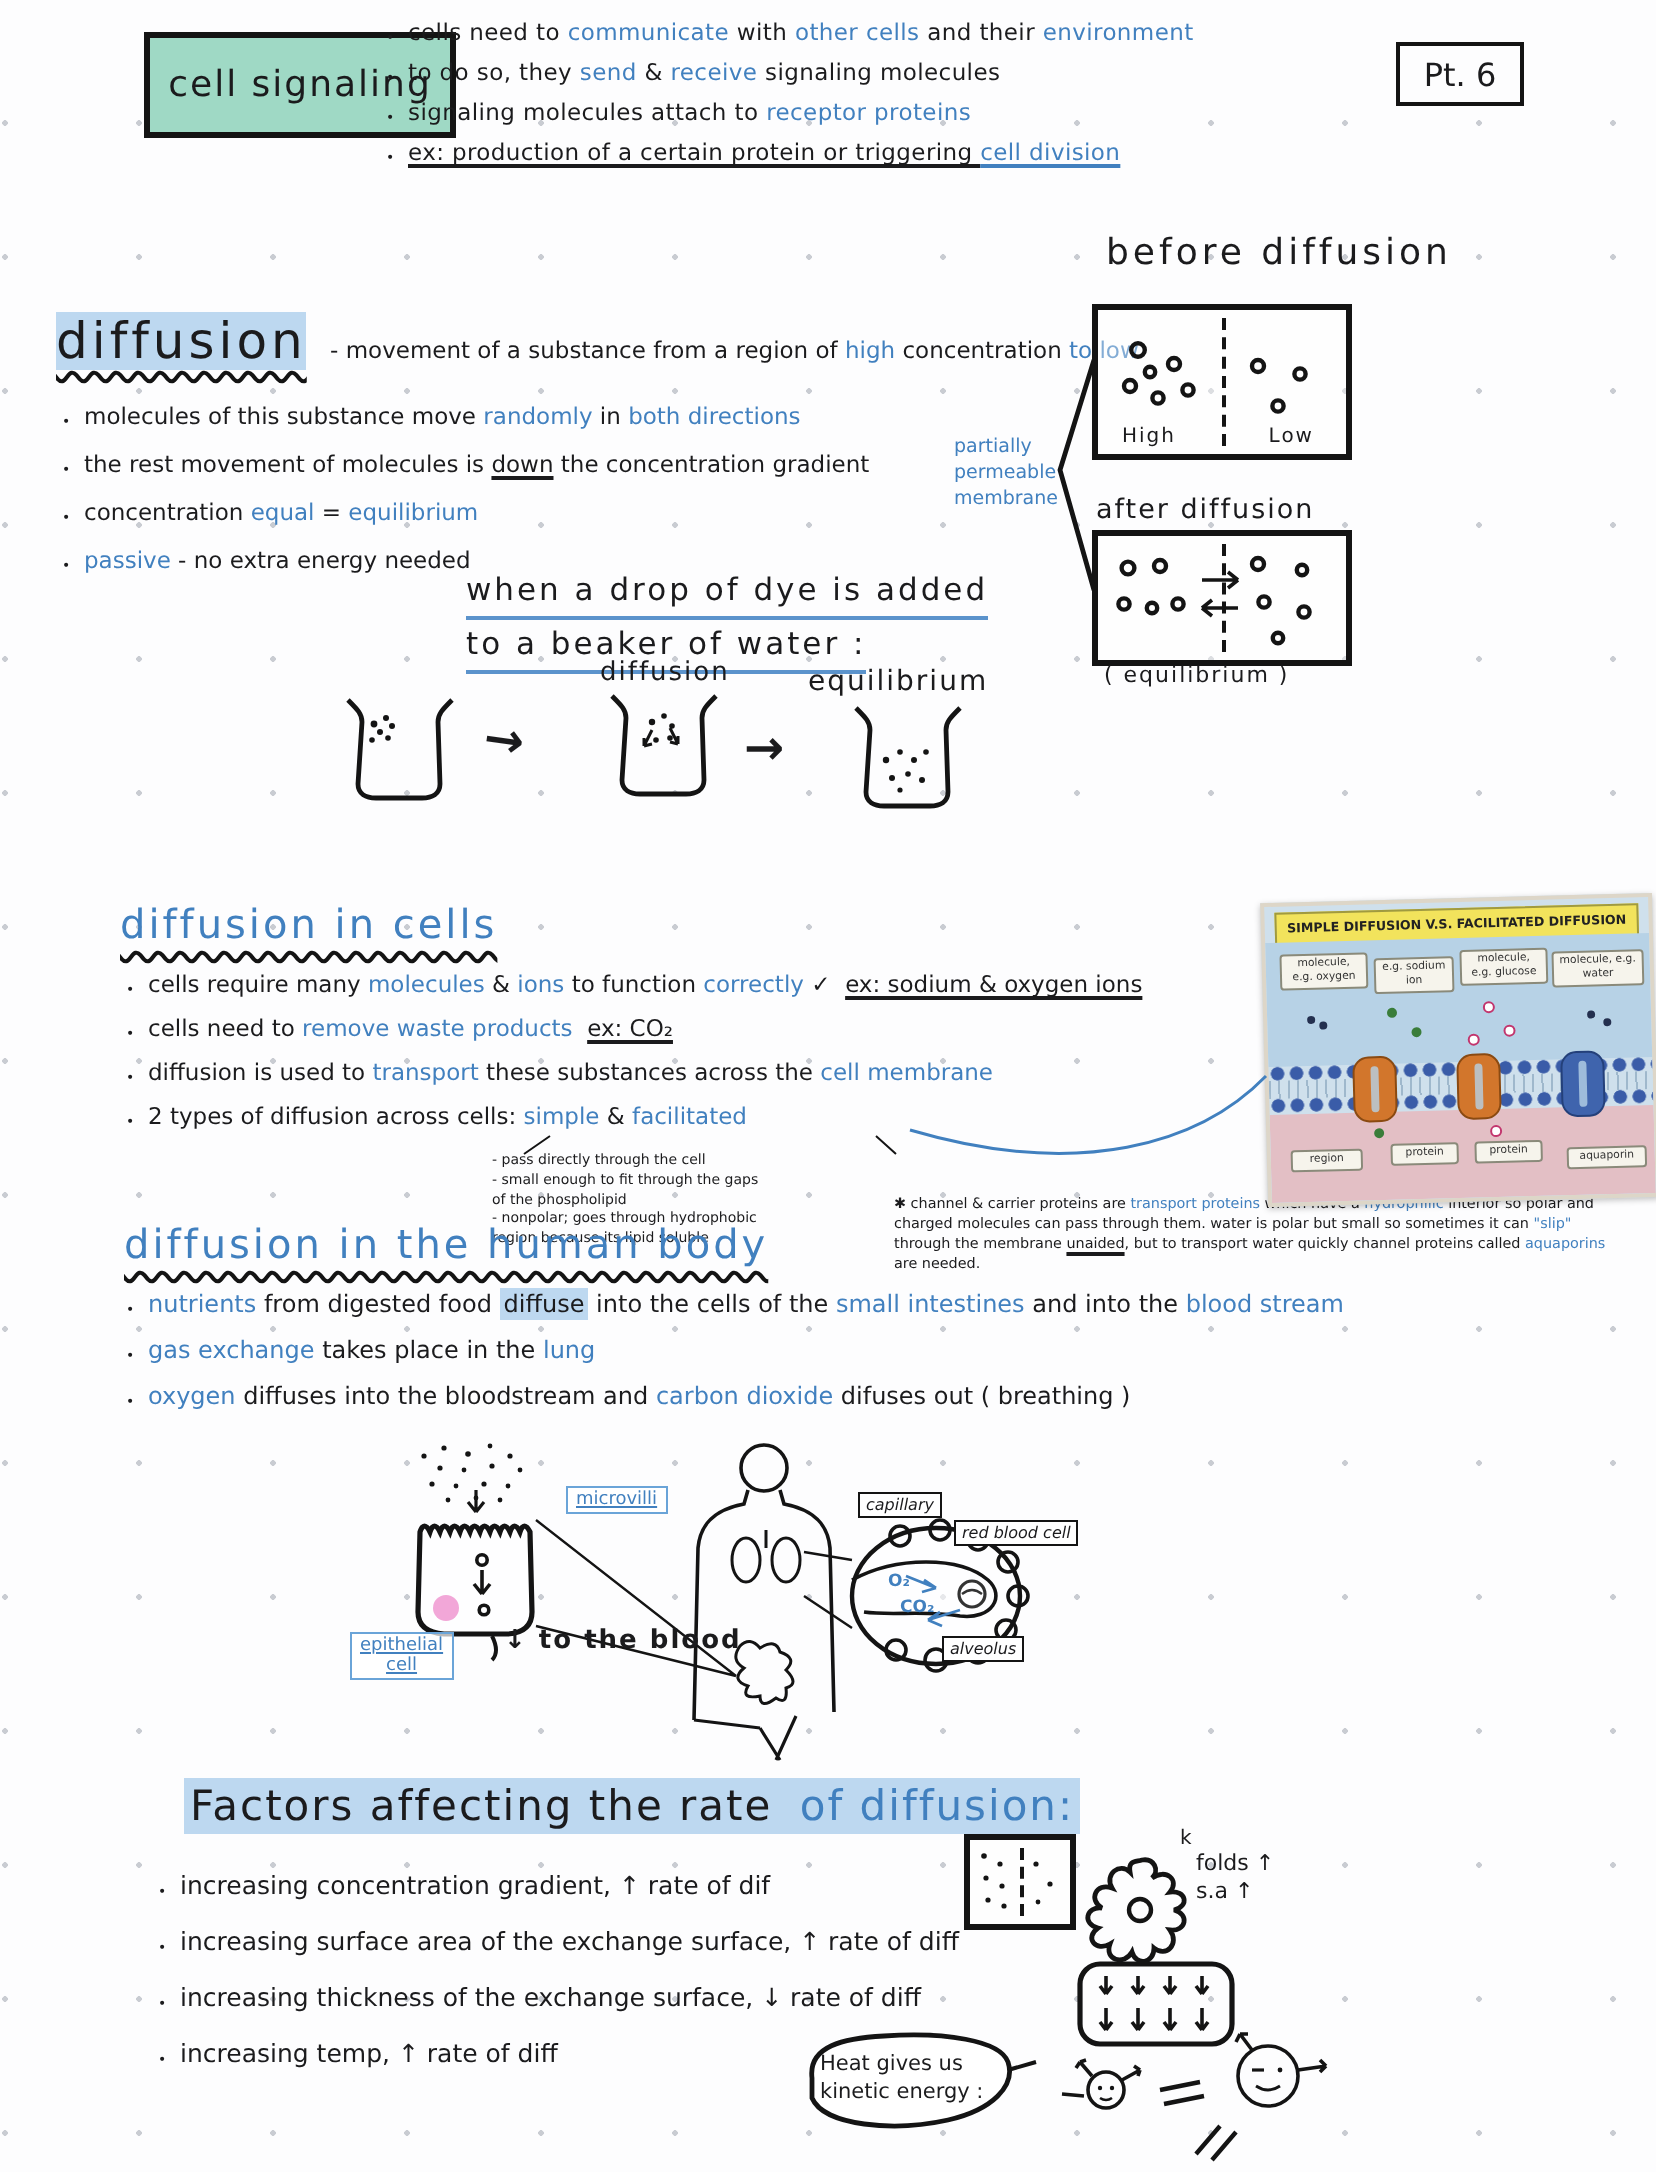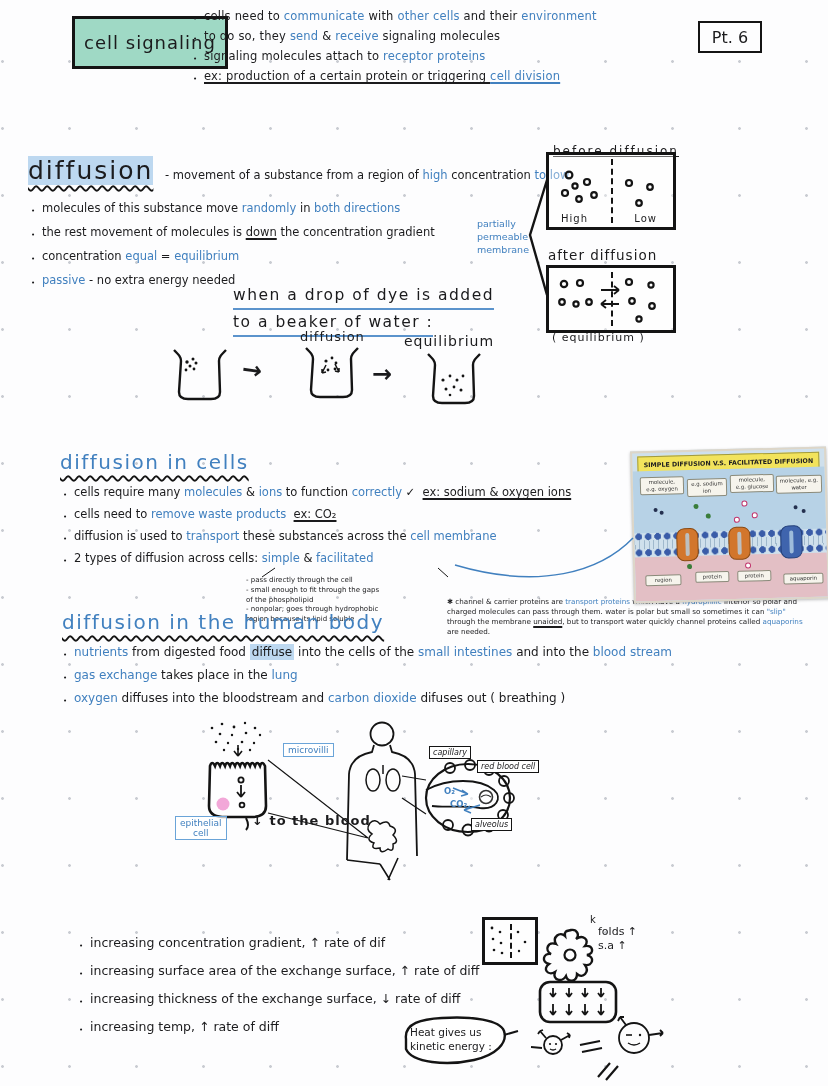--- a/index.html
+++ b/index.html
@@ -20,39 +20,39 @@
   .title-box{left:28px;top:16px;width:150px;height:47px;background:#9fd9c5;border:3px solid #141414;
     display:flex;align-items:center;justify-content:center;font-size:18px;letter-spacing:1px;margin-left:44px;}
   .top-bullets{left:192px;top:6px;width:545px;font-size:11.5px;line-height:20px;letter-spacing:.2px;}
   .pt-badge{left:698px;top:21px;width:60px;height:28px;border:2.5px solid #141414;display:flex;
     align-items:center;justify-content:center;font-size:16px;}
   .diff-head{left:28px;top:156px;font-size:11.5px;}
   .diff-word{font-size:25px;letter-spacing:2px;background:#bdd8f0;
     text-decoration:underline wavy #141414 2px;text-underline-offset:6px;margin-right:8px;}
   .diff-bullets{left:30px;top:196px;width:470px;font-size:11.5px;line-height:24px;}
   .membrane-note{left:477px;top:218px;font-size:9.5px;line-height:1.35;color:#4180bf;white-space:pre-line;}
-  .before-title{left:553px;top:144px;font-size:12px;letter-spacing:2px;text-decoration:underline;}
+  .before-title{left:553px;top:116px;font-size:18px;letter-spacing:2px;}
   .diag-box{border:3px solid #141414;background:rgba(255,255,255,.35);}
   .dash-mid{position:absolute;left:50%;top:4px;bottom:4px;border-left:2.5px dashed #141414;}
   .hl-lbl{position:absolute;bottom:3px;font-size:10px;letter-spacing:1px;}
   .after-title{left:548px;top:247px;font-size:13.5px;letter-spacing:1px;}
   .equi-caption{left:552px;top:331px;font-size:11px;letter-spacing:1px;}
   .dye-head{left:233px;top:283px;font-size:15.5px;letter-spacing:1.5px;line-height:24px;}
   .dye-head span{display:inline-block;border-bottom:2px solid #5b93cc;padding-bottom:1px;}
   .beaker-lbl{font-size:13px;letter-spacing:1px;}
   .hand-arrow{font-size:24px;font-weight:bold;}
   .sec-head{font-size:20px;letter-spacing:1.5px;color:#4180bf;
     text-decoration:underline wavy #141414 2px;text-underline-offset:6px;}
   .cells-bullets{left:62px;top:481px;width:580px;font-size:11.5px;line-height:22px;}
   .tiny-note{font-size:7px;line-height:1.4;color:#1b1b1d;white-space:pre-line;}
   .facil1{left:447px;top:575px;font-size:8px;line-height:1.4;}
   .facil2{left:447px;top:597px;width:368px;font-size:7.2px;line-height:1.4;}
   .body-bullets{left:62px;top:641px;width:665px;font-size:12px;line-height:23px;}
   .blue-box{border:1.5px solid #6aa4d8;color:#4180bf;background:rgba(255,255,255,.7);
-    font-size:9px;padding:1px 4px;text-align:center;white-space:pre-line;}
+    font-size:9px;padding:1px 4px;text-align:center;white-space:pre-line;text-decoration:underline;}
   .blk-box{border:1.5px solid #141414;background:#fff;font-size:8px;padding:1px 3px;font-style:italic;}
   .gas-lbl{font-size:8.5px;color:#4180bf;font-weight:bold;}
   .to-blood{left:252px;top:813px;font-size:13px;font-weight:bold;letter-spacing:1px;}
   .factors-head{left:92px;top:891px;font-size:21px;letter-spacing:1px;}
   .factors-head .s-hl{background:#bdd8f0;padding:2px 3px;}
   .factors-bullets{left:78px;top:929px;width:430px;font-size:12.5px;line-height:28px;}
   .conc-box{left:482px;top:917px;width:50px;height:42px;border:3px solid #141414;background:rgba(255,255,255,.4);}
   .k-mark{left:590px;top:914px;font-size:10px;}
   .fold-note{left:598px;top:925px;font-size:11px;line-height:1.3;white-space:pre-line;}
   .bubble-text{left:410px;top:1026px;width:100px;font-size:10.5px;line-height:1.3;white-space:pre-line;}
@@ -324,20 +324,21 @@
   <div class="abs blue-box" style="left:283px;top:743px;">microvilli</div>
   <div class="abs blue-box" style="left:175px;top:816px;">epithelial
 cell</div>
   <div class="abs to-blood">↓ to the blood</div>
   <div class="abs blk-box" style="left:429px;top:746px;">capillary</div>
   <div class="abs blk-box" style="left:477px;top:760px;">red blood cell</div>
   <div class="abs blk-box" style="left:471px;top:818px;">alveolus</div>
   <div class="abs gas-lbl" style="left:444px;top:786px;">O₂</div>
   <div class="abs gas-lbl" style="left:438px;top:799px;padding-left:12px;">CO₂</div>
 
+  <div class="abs factors-head rich"><span class="s-hl">Factors affecting the rate </span><span class="s-hl s-b">of diffusion:</span></div>
   <div class="abs factors-bullets">
     <div class="bl rich"><span>increasing concentration gradient, ↑ rate of dif</span></div>
     <div class="bl rich"><span>increasing surface area of the exchange surface, ↑ rate of diff</span></div>
     <div class="bl rich"><span>increasing thickness of the exchange surface, ↓ rate of diff</span></div>
     <div class="bl rich"><span>increasing temp, ↑ rate of diff</span></div>
   </div>
   <div class="abs conc-box">
     <div class="dash-mid" style="border-left-width:2px;"></div>
     <svg class="abs" style="left:0;top:0;" width="50" height="42">
       <g fill="#141414">

